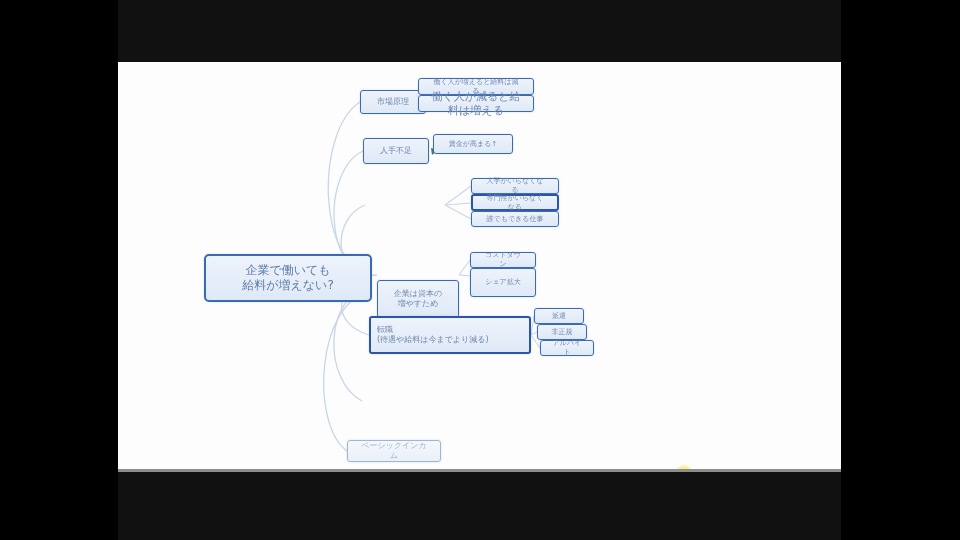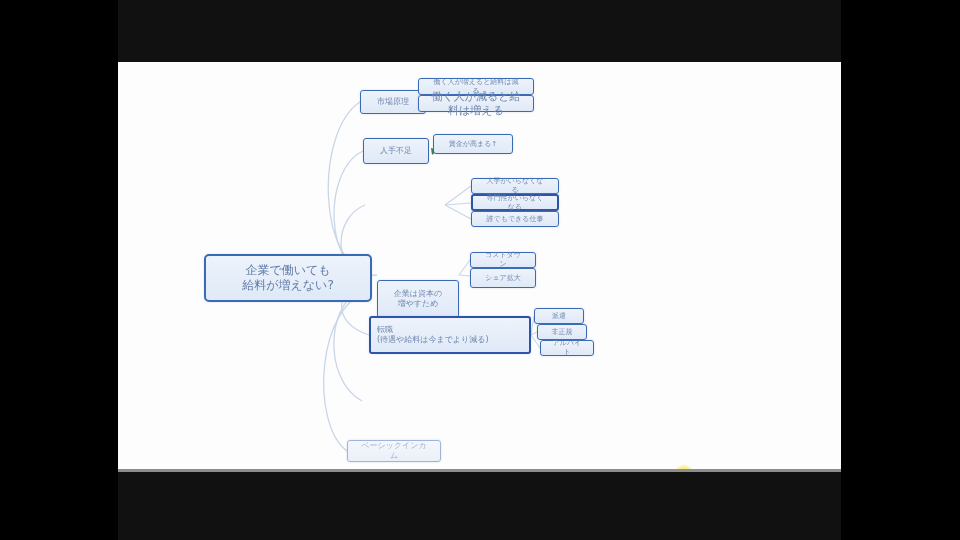--- a/index.html
+++ b/index.html
@@ -45,21 +45,21 @@
   #n-m1{left:300px;top:16px;width:116px;height:17px;font-size:7px;}
   #n-m2{left:300px;top:33px;width:116px;height:17px;font-size:11px;}
   #n-short  {left:245px;top:76px; width:66px;height:26px;font-size:8px;}
   #n-wage   {left:315px;top:72px; width:80px;height:20px;font-size:7px;}
   #n-mach   {left:247px;top:124px;width:80px;height:38px;font-size:8px;}
   #n-k1{left:353px;top:116px;width:88px;height:16px;font-size:7px;}
   #n-k2{left:353px;top:132px;width:88px;height:17px;font-size:7px;}
   #n-k3{left:353px;top:149px;width:88px;height:16px;font-size:7px;}
   #n-cap    {left:259px;top:178px;width:82px;height:38px;font-size:8px;margin-top:40px;}
   #n-c1{left:352px;top:190px;width:66px;height:16px;font-size:7px;}
-  #n-c2{left:352px;top:206px;width:66px;height:20px;font-size:7px;}
+  #n-c2{left:352px;top:206px;width:66px;height:29px;font-size:7px;}
   #n-job    {left:251px;top:254px;width:162px;height:38px;font-size:8px;
              justify-content:flex-start;text-align:left;padding-left:6px;}
   #n-j1{left:416px;top:246px;width:50px;height:16px;font-size:7px;}
   #n-j2{left:419px;top:262px;width:50px;height:16px;font-size:7px;}
   #n-j3{left:422px;top:278px;width:54px;height:16px;font-size:7px;}
   #n-live   {left:244px;top:320px;width:116px;height:38px;font-size:8px;
              justify-content:flex-start;text-align:left;padding-left:6px;}
   #n-bi     {left:229px;top:378px;width:94px;height:22px;font-size:8px;}
 
   .nl{display:block;}

